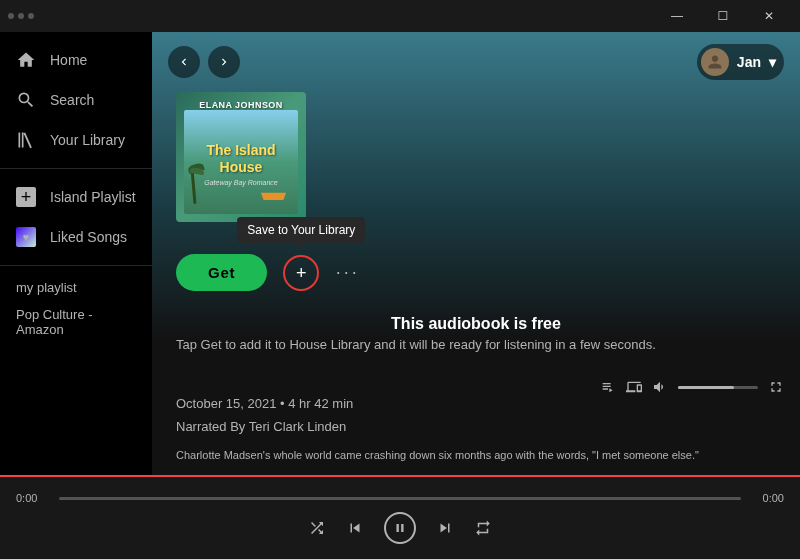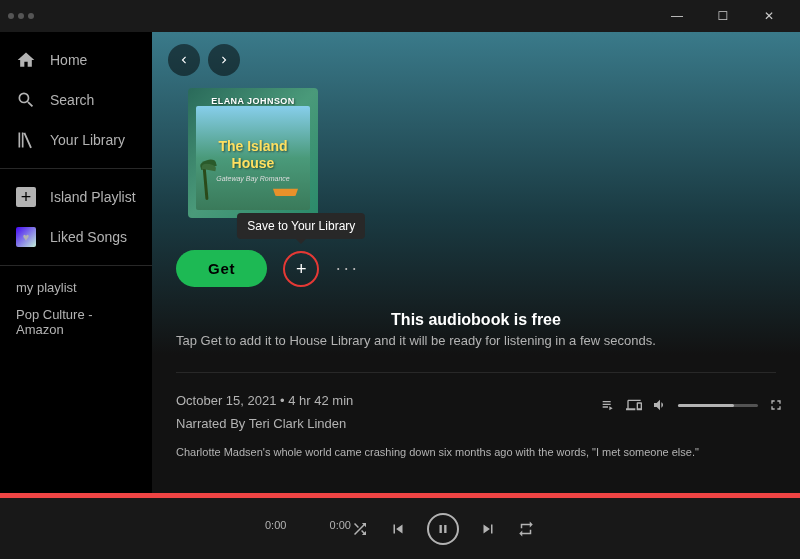--- a/index.html
+++ b/index.html
@@ -129,21 +129,21 @@
       align-items: center;
       justify-content: center;
       font-size: 12px;
     }
 
     
     .book-info {
       display: flex;
       align-items: flex-start;
       gap: 4px;
-      padding: 0 24px 20px 36px;
+      padding: 0 24px 20px 24px;
       flex-shrink: 0;
     }
     .book-cover {
       width: 130px;
       height: 130px;
       border-radius: 4px;
       flex-shrink: 0;
       overflow: hidden;
       position: relative;
       background: linear-gradient(135deg, #2a6a5a 0%, #4a9a7a 50%, #2a8a6a 100%);
@@ -306,24 +306,25 @@
     }
     .book-description {
       padding: 4px 24px 12px 24px;
       color: #b3b3b3;
       font-size: 11px;
       line-height: 1.5;
     }
 
     
     .player-bar {
-      height: 66px;
+      height: 84px;
       background: #181818;
-      border-top: 5px solid #ef4444;
-      display: flex;
+      border-top: 2px solid #ef4444;
+      display: flex;
+      flex-direction: column;
       justify-content: center;
       padding: 0 16px;
       flex-shrink: 0;
     }
     .player-progress {
       display: flex;
       align-items: center;
       gap: 8px;
       margin-bottom: 8px;
     }
@@ -453,20 +454,29 @@
           <svg width="14" height="14" viewBox="0 0 24 24" fill="white">
             <path d="M15.41 7.41L14 6l-6 6 6 6 1.41-1.41L10.83 12z"></path>
           </svg>
         </button>
         <button class="nav-arrow-btn">
           <svg width="14" height="14" viewBox="0 0 24 24" fill="white">
             <path d="M10 6L8.59 7.41 13.17 12l-4.58 4.59L10 18l6-6z"></path>
           </svg>
         </button>
       </div>
+      <button class="user-btn">
+        <span class="user-avatar">
+          <svg width="16" height="16" viewBox="0 0 24 24" fill="#5a4a3a">
+            <path d="M12 12c2.7 0 4.8-2.1 4.8-4.8S14.7 2.4 12 2.4 7.2 4.5 7.2 7.2 9.3 12 12 12zm0 2.4c-3.2 0-9.6 1.6-9.6 4.8v2.4h19.2v-2.4c0-3.2-6.4-4.8-9.6-4.8z"></path>
+          </svg>
+        </span>
+        <span>Jan</span>
+        <span>▾</span>
+      </button>
     </div>
 
     <div class="book-info">
 
       <div class="book-cover">
         <div class="book-cover-inner">
           <span class="book-cover-author">ELANA JOHNSON</span>
           <div style="position:relative; width:100%; display:flex; flex-direction:column; align-items:center; flex:1; justify-content:center;">
 
             <div style="position:absolute; top:0; left:0; right:0; bottom:0; background: linear-gradient(to bottom, #87ceeb 0%, #4a9a7a 50%, #3a7a5a 100%); border-radius:2px;"></div>

